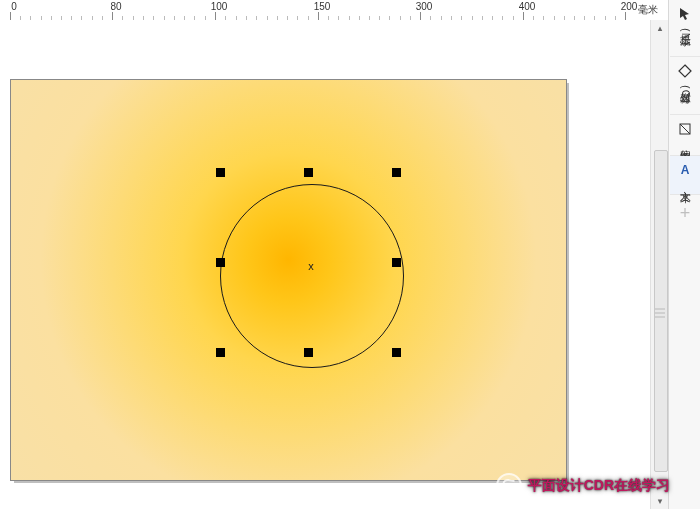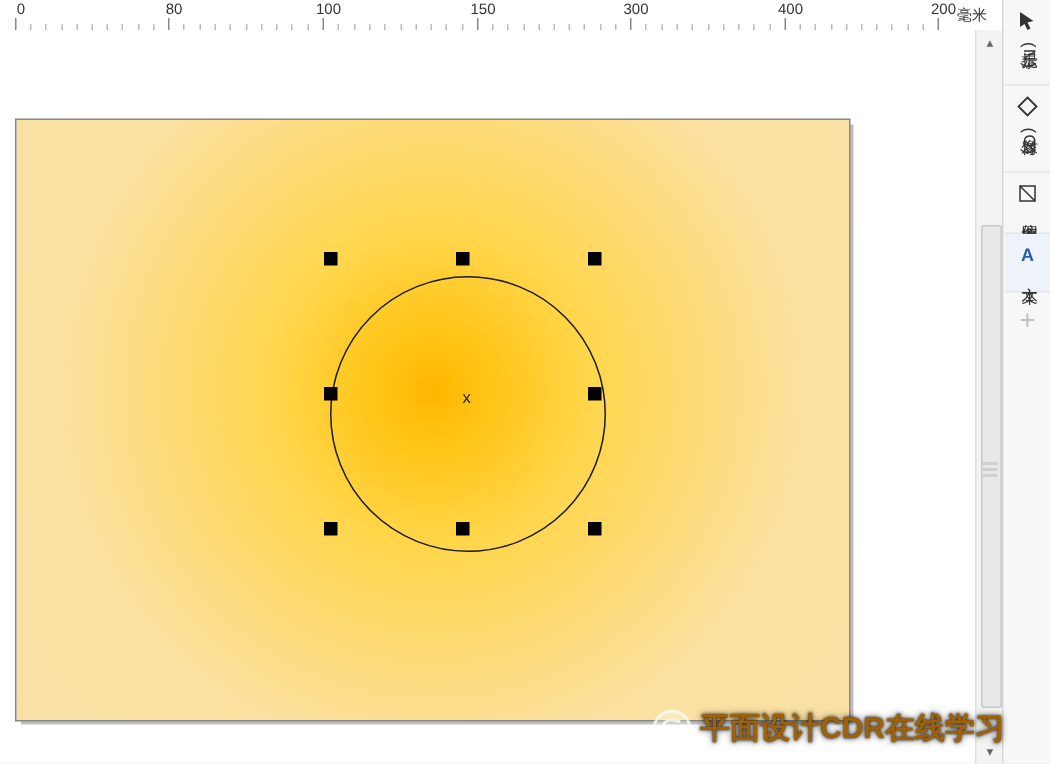--- a/index.html
+++ b/index.html
@@ -32,21 +32,21 @@
 
   
   .panel{position:absolute;left:668px;top:0;width:32px;height:509px;background:#f7f7f7;border-left:1px solid #d8d8d8;display:flex;flex-direction:column;align-items:center;}
   .panel .tab{width:30px;display:flex;flex-direction:column;align-items:center;padding:6px 0 10px 0;border-bottom:1px solid #e6e6e6;cursor:pointer;}
   .panel .tab .ico{width:16px;height:16px;margin-bottom:4px;display:flex;align-items:center;justify-content:center;}
   .panel .tab .vtxt{writing-mode:vertical-rl;font-size:11px;color:#333;letter-spacing:1px;}
   .panel .tab.sel{background:#eef3fb;}
   .panel .plus{margin-top:8px;font-size:18px;color:#bfbfbf;cursor:pointer;}
 
   
-  .wm{position:absolute;right:30px;bottom:10px;display:flex;align-items:center;color:#a16207;font-size:20px;font-weight:600;text-shadow:0 0 5px rgba(0,0,0,.65),0 0 2px rgba(0,0,0,.9);} 
+  .wm{position:absolute;right:30px;bottom:10px;display:flex;align-items:center;color:#be185d;font-size:14px;font-weight:600;text-shadow:0 0 5px rgba(0,0,0,.65),0 0 2px rgba(0,0,0,.9);} 
   .wm .bubble{position:relative;width:22px;height:22px;border-radius:50%;background:rgba(255,255,255,.25);margin-right:6px;border:2px solid rgba(255,255,255,.7);} 
   .wm .bubble::after{content:"";position:absolute;left:4px;top:4px;width:10px;height:10px;border:2px solid rgba(255,255,255,.8);border-right:none;border-bottom:none;border-radius:50% 0 0 0;transform:rotate(10deg);} 
 </style>
 </head>
 <body>
 
 <div class="app">
 
   <div class="ruler-h" id="rulerH">
     <span class="ruler-unit">毫米</span>

